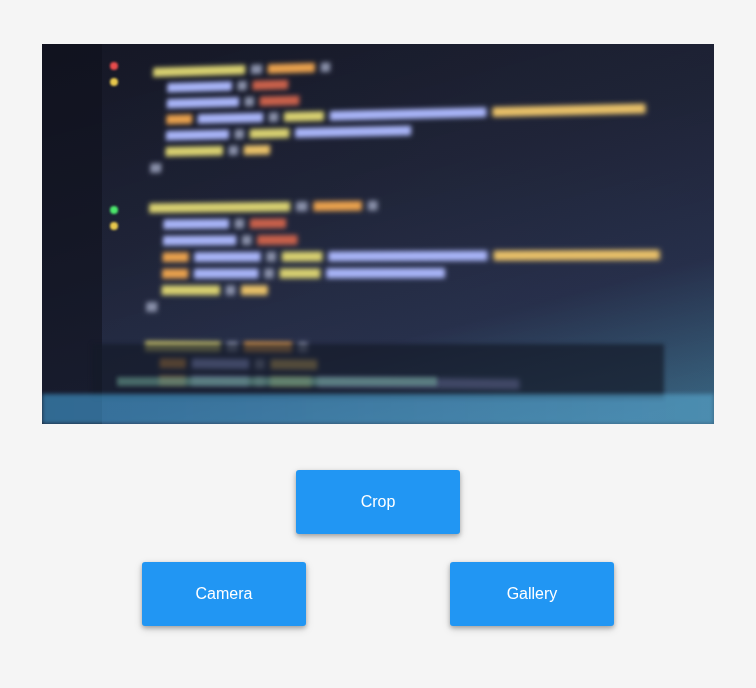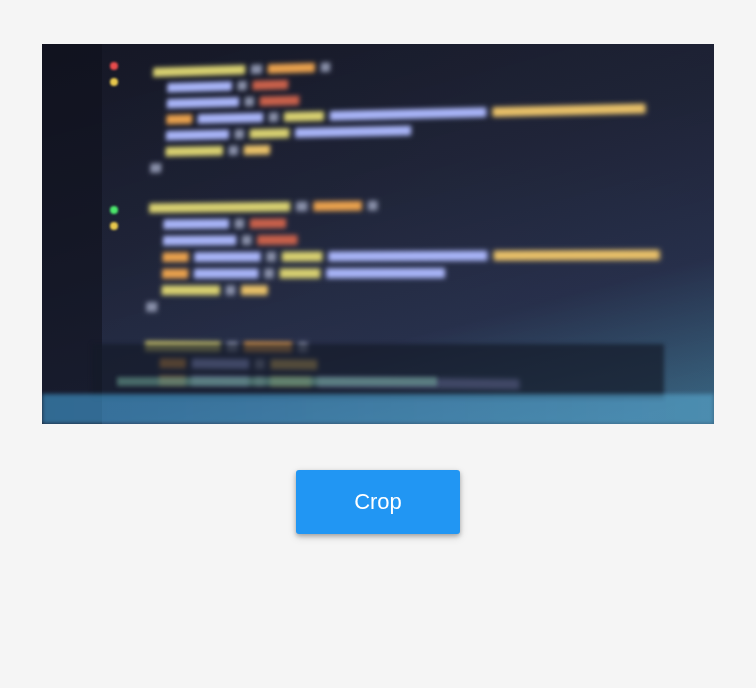--- a/index.html
+++ b/index.html
@@ -116,21 +116,21 @@
       gap: 28px;
     }
     .btn {
       background: #2196f3;
       color: #fff;
       border: none;
       border-radius: 3px;
       padding: 0 24px;
       height: 64px;
       min-width: 164px;
-      font-size: 22px;
+      font-size: 16px;
       font-weight: 500;
       cursor: pointer;
       box-shadow: 0 2px 4px rgba(0,0,0,0.25), 0 3px 8px rgba(0,0,0,0.15);
       display: inline-flex;
       align-items: center;
       justify-content: center;
     }
     .button-row {
       width: 100%;
       display: flex;
@@ -250,13 +250,17 @@
         <span class="tok tok-var" style="width:200px"></span>
       </div>
   </div>
   <div class="terminal-band"></div>
   <div class="terminal-text"></div>
   <div class="bottom-bar"></div>
 </div>
 
 <div class="buttons-area">
   <button class="btn">Crop</button>
+  <div class="button-row">
+    <button class="btn">Camera</button>
+    <button class="btn">Gallery</button>
+  </div>
 </div>
 
 </body></html>

